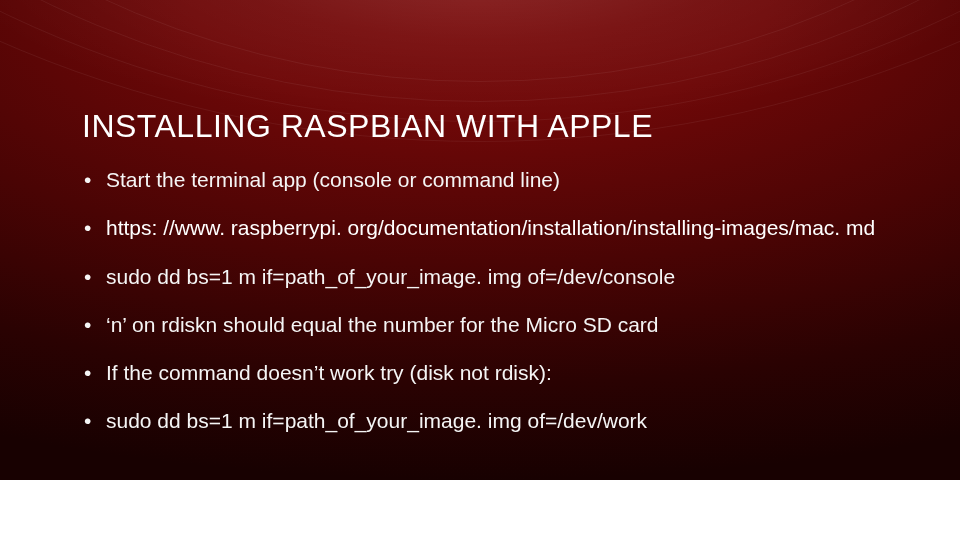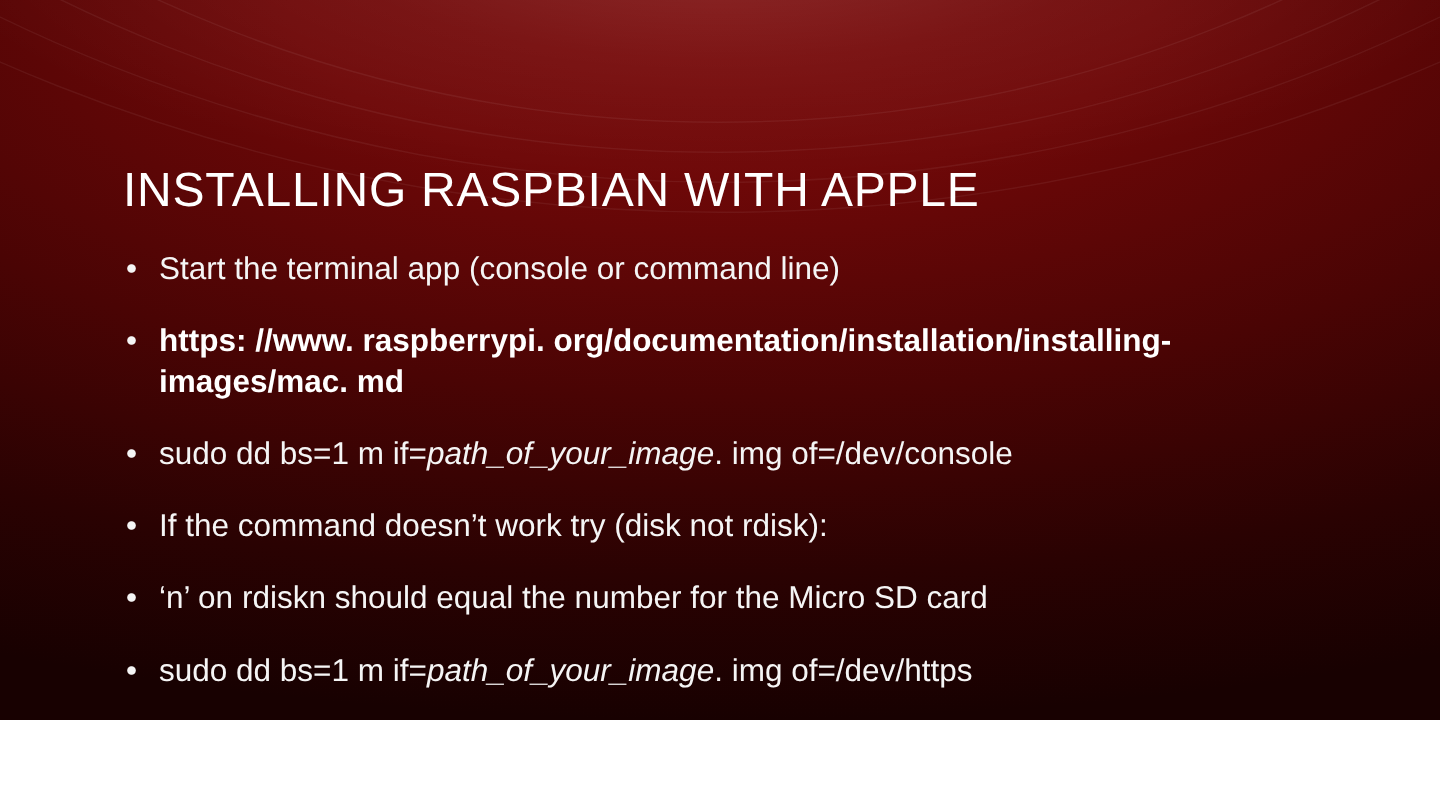--- a/index.html
+++ b/index.html
@@ -70,37 +70,37 @@
   }
   ul.bullets li::before {
     content: "•";
     position: absolute;
     left: 2px;
     top: 0;
     color: #f5f5f5;
     font-size: 21px;
     line-height: 1.25;
   }
-  .link { color: #ffffff; font-weight: bold; }
-  .ital { font-style: italic; }
+  .link { color: #ffffff; }
+  .ital { }
 </style>
 </head>
 <body>
 
 <div class="slide">
   <div class="arc a1"></div>
   <div class="arc a2"></div>
   <div class="arc a3"></div>
   <div class="arc a4"></div>
 
   <div class="content">
     <h1>INSTALLING RASPBIAN WITH APPLE</h1>
 
     <ul class="bullets">
       <li><span>Start the terminal app (console or command line)</span></li>
       <li><span class="link">https: //www. raspberrypi. org/documentation/installation/installing-images/mac. md</span></li>
       <li><span>sudo dd bs=1 m if=</span><span class="ital">path_of_your_image</span><span>. img of=/dev/console</span></li>
+      <li><span>‘n’ on rdiskn should equal the number for the Micro SD card</span></li>
       <li><span>If the command doesn’t work try (disk not rdisk):</span></li>
-      <li><span>‘n’ on rdiskn should equal the number for the Micro SD card</span></li>
-      <li><span>sudo dd bs=1 m if=</span><span class="ital">path_of_your_image</span><span>. img of=/dev/https</span></li>
+      <li><span>sudo dd bs=1 m if=</span><span class="ital">path_of_your_image</span><span>. img of=/dev/work</span></li>
     </ul>
   </div>
 </div>
 
 </body></html>

